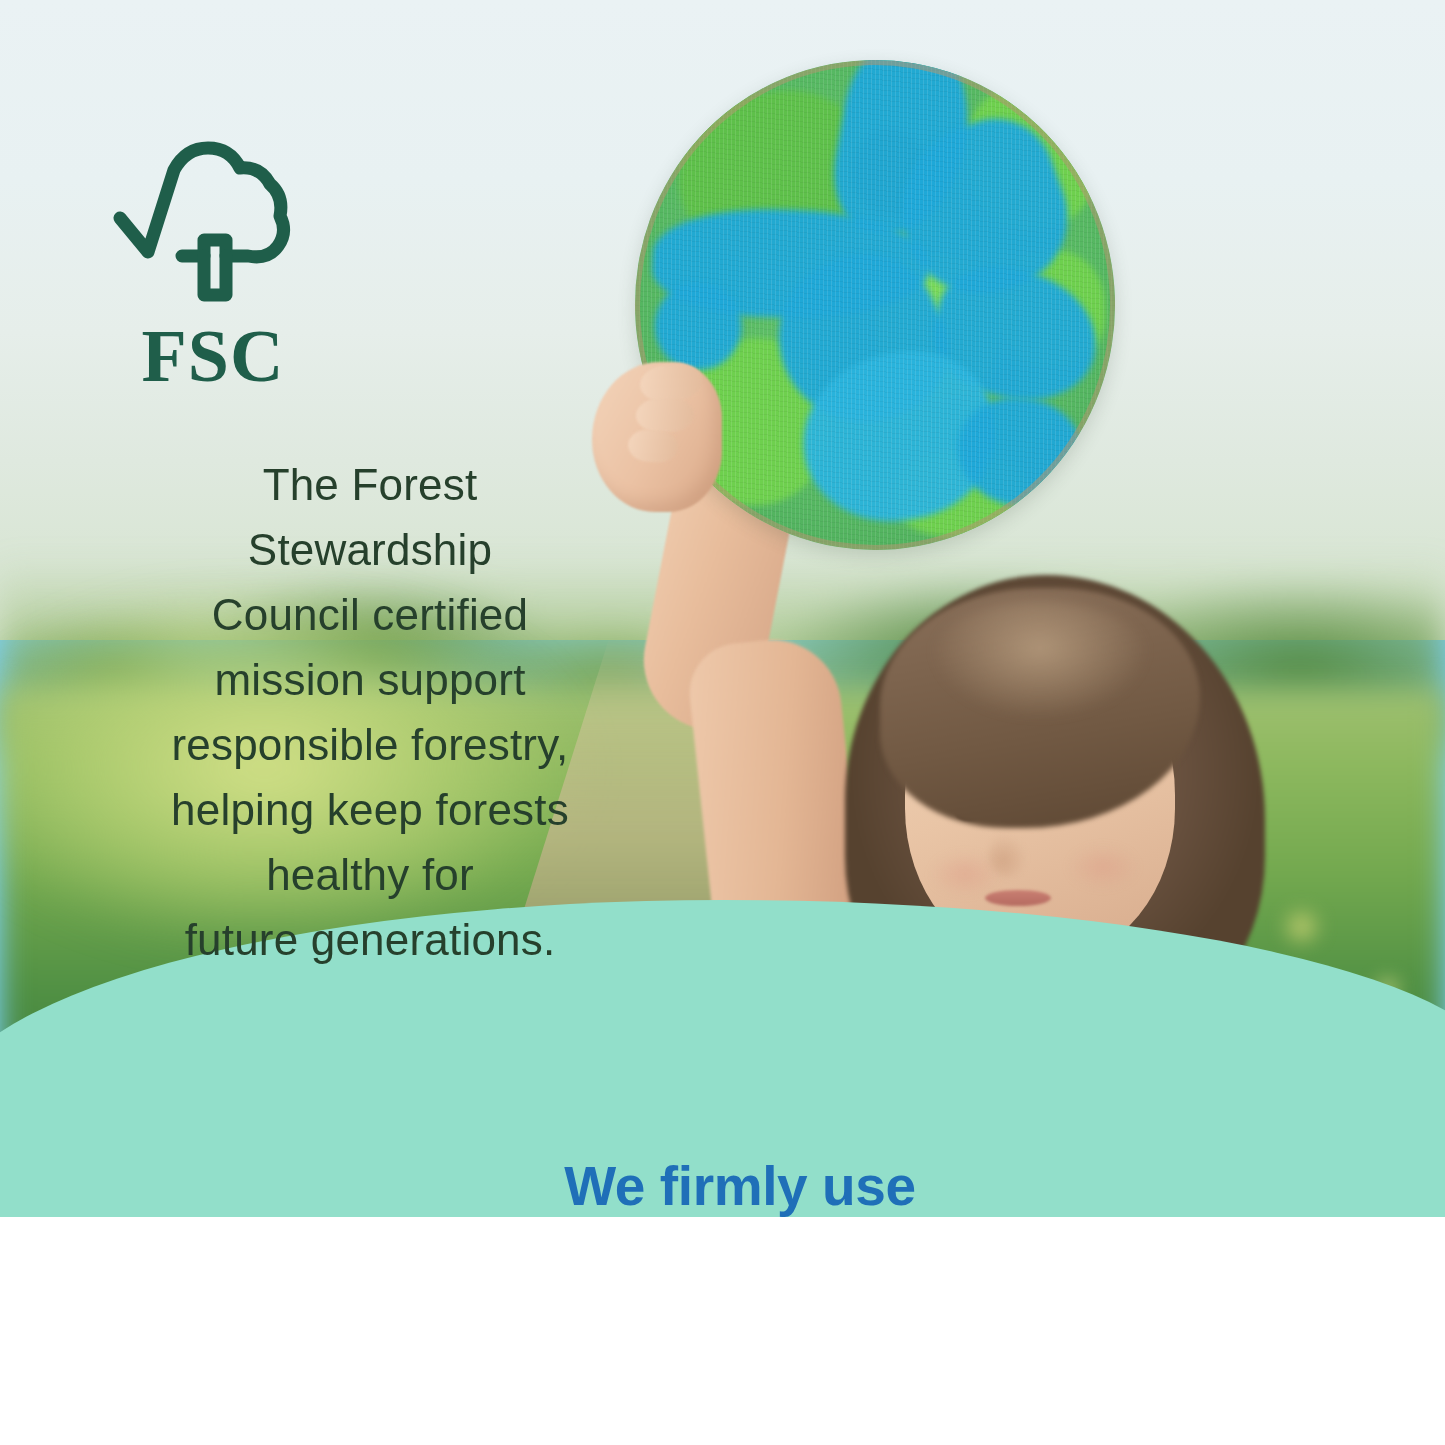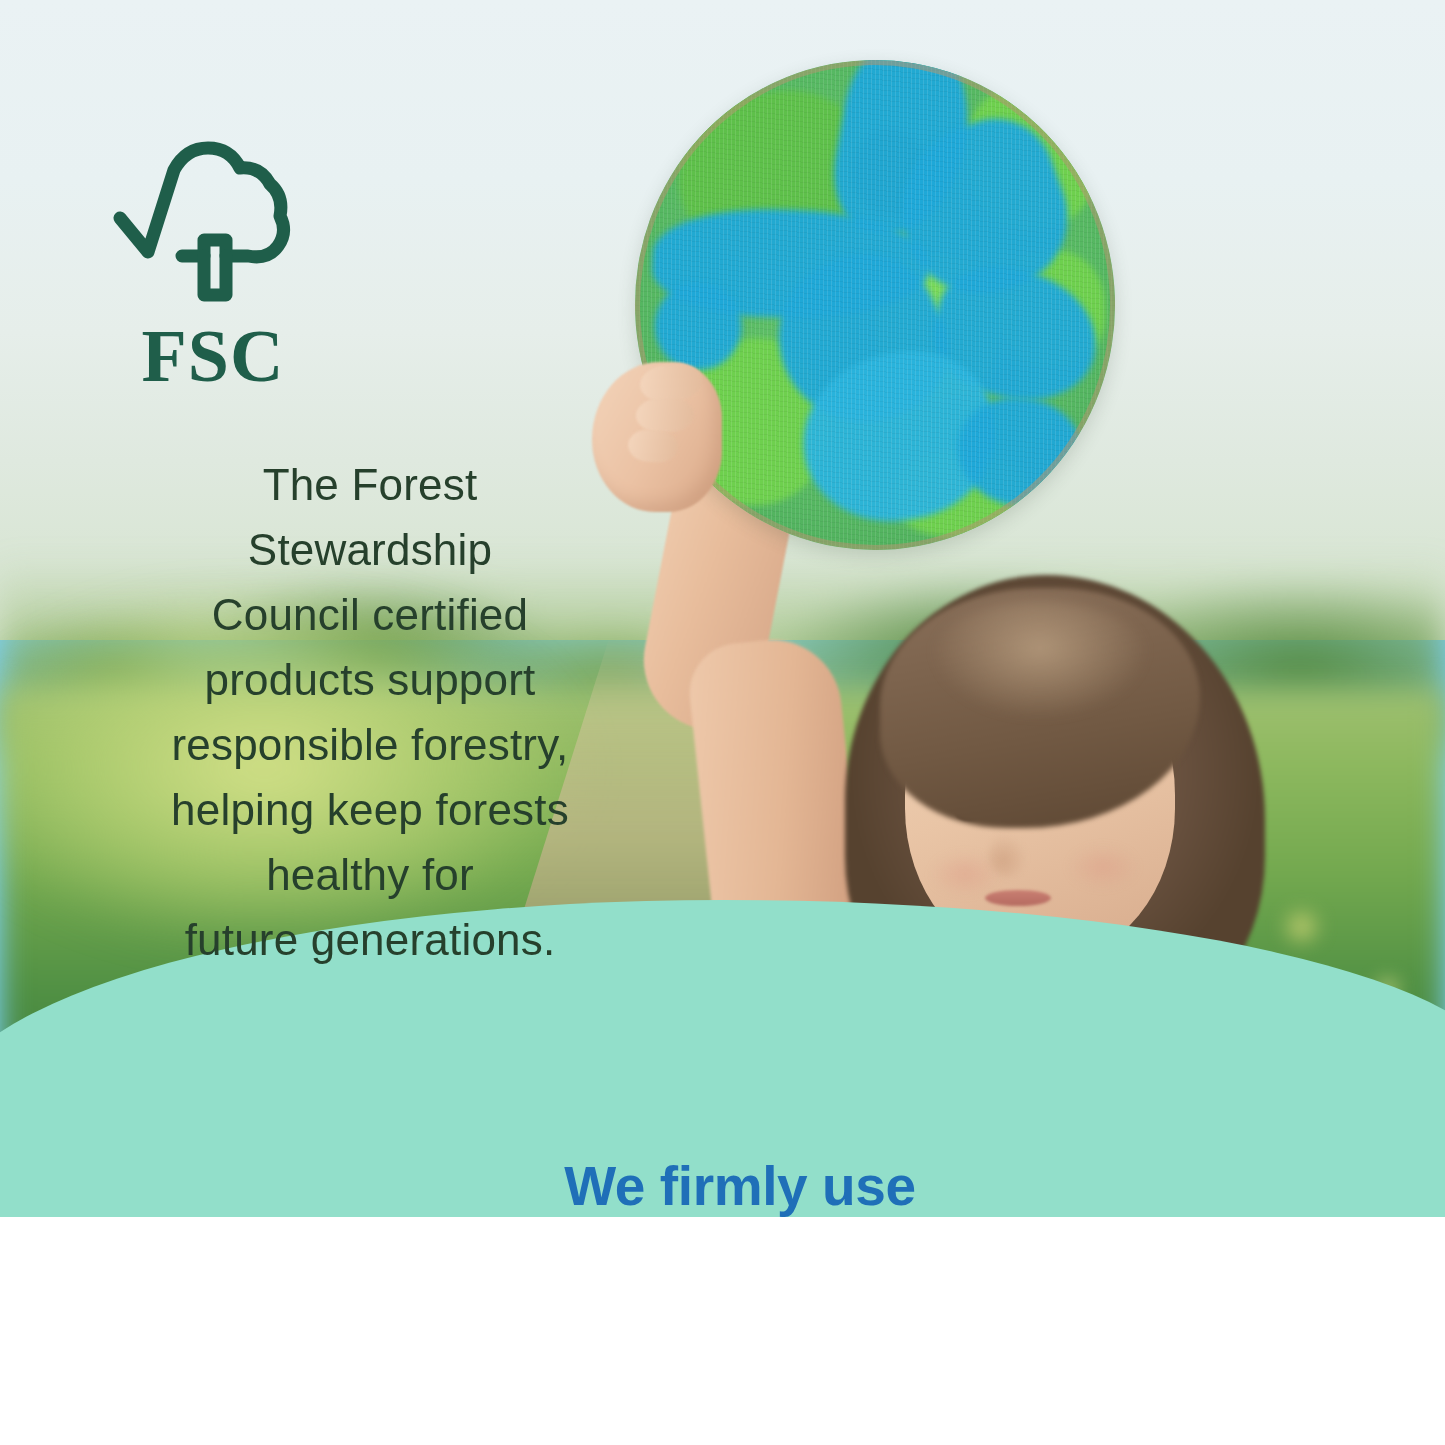--- a/index.html
+++ b/index.html
@@ -414,21 +414,21 @@
                Q152 26 162 44 Q176 56 172 76 Q180 92 170 106
                Q160 120 140 116 L118 116 L118 100 L96 100 L96 116 L74 116" stroke="#1f5e4a" stroke-width="13" stroke-linecap="round" stroke-linejoin="round" fill="none"></path>
       <path d="M96 116 L96 155 L118 155 L118 116" stroke="#1f5e4a" stroke-width="13" stroke-linecap="round" stroke-linejoin="round" fill="none"></path>
     </svg>
     <div class="fsc-word">FSC</div>
   </div>
 
   <div class="body-copy">The Forest
 Stewardship
 Council certified
-products support
+mission support
 responsible forestry,
 helping keep forests
 healthy for
 future generations.</div>
 
   <div class="headline">We firmly use
 FSC certifed materials. Protecting the
 earth is our common mission.</div>
 
 </div>

